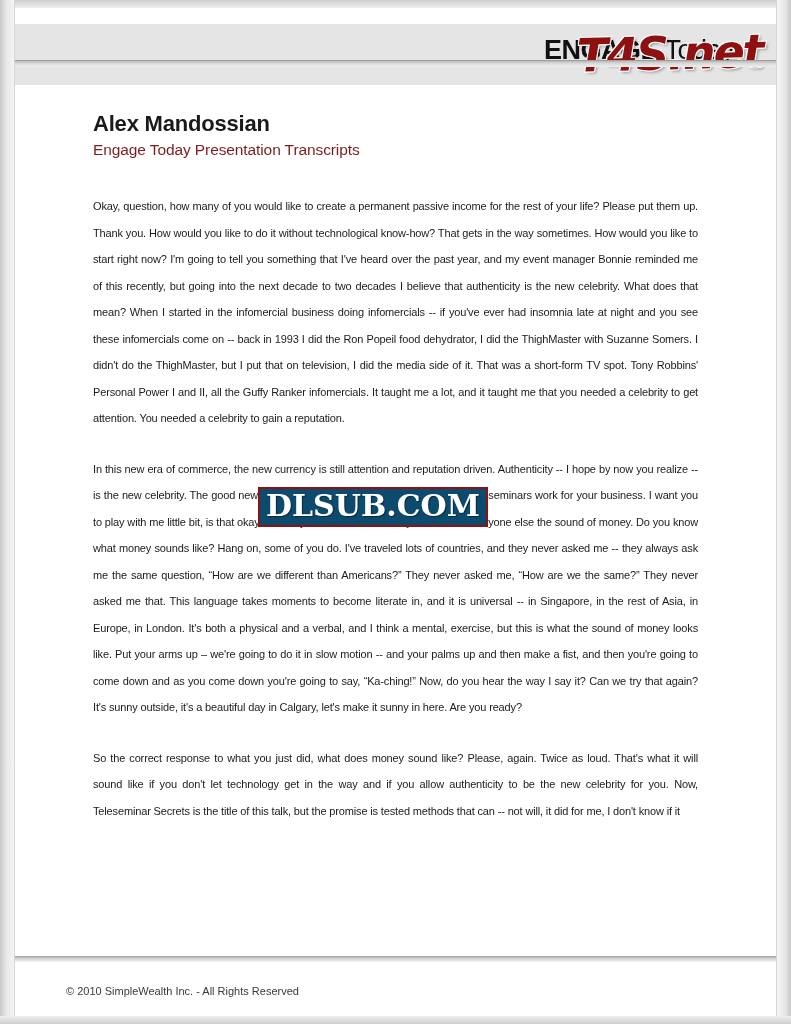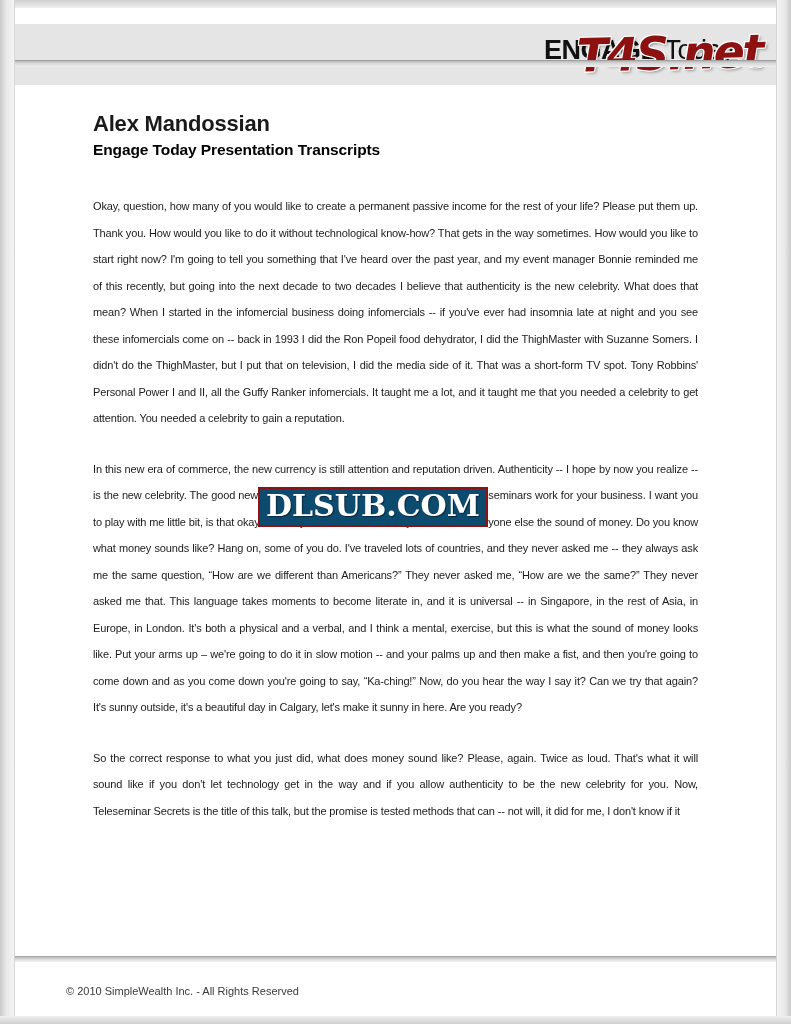--- a/index.html
+++ b/index.html
@@ -113,22 +113,22 @@
   }
   .doc-title {
     font-size: 22px;
     font-weight: bold;
     color: #1a1a1a;
     margin: 0 0 4px 0;
     letter-spacing: -0.2px;
   }
   .doc-subtitle {
     font-size: 15.5px;
-    font-weight: bold;
-    color: #000000;
+    font-weight: normal;
+    color: #7f1d1d;
     margin: 0 0 34px 0;
     letter-spacing: -0.1px;
   }
   .para {
     font-size: 11px;
     line-height: 26.5px;
     color: #1b1b1b;
     margin: 0 0 24px 0;
     text-align: justify;
     letter-spacing: -0.15px;

